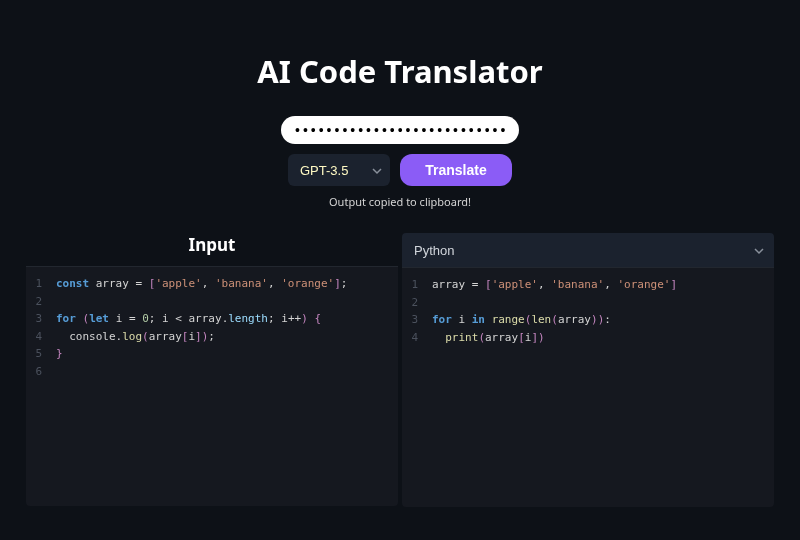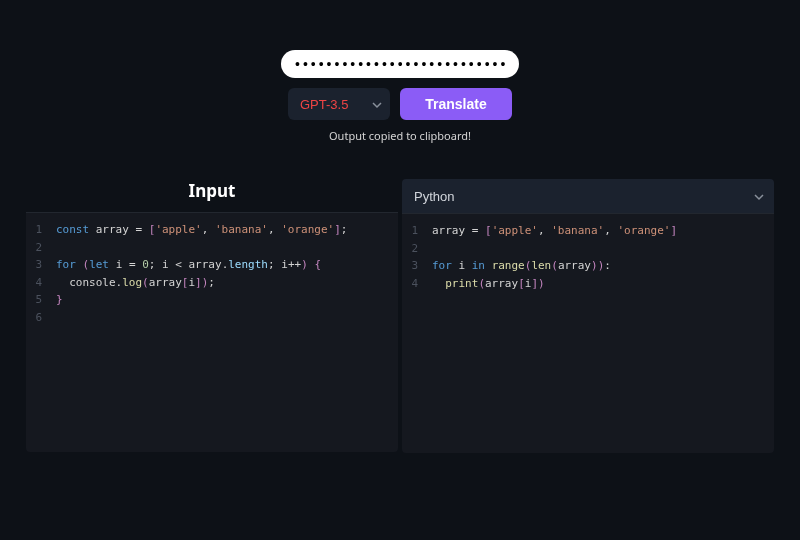--- a/index.html
+++ b/index.html
@@ -37,21 +37,21 @@
     }
     .controls-row {
       display: flex;
       gap: 10px;
       margin-bottom: 8px;
     }
     .model-select {
       width: 102px;
       height: 32px;
       background: #1b222e;
-      color: #ef4444;
+      color: #fef9c3;
       border: none;
       border-radius: 6px;
       padding: 0 24px 0 12px;
       font-size: 13px;
       appearance: none;
     }
     .select-wrap { position: relative; display: inline-block; }
     .select-wrap .chev {
       position: absolute;
       right: 8px;
@@ -59,29 +59,29 @@
       transform: translateY(-50%);
       pointer-events: none;
       color: #89909b;
     }
     .translate-btn {
       width: 112px;
       height: 32px;
       background: #8b5cf6;
       color: #ffffff;
       border: none;
-      border-radius: 6px;
+      border-radius: 12px;
       font-size: 14px;
       font-weight: 700;
       cursor: pointer;
     }
     .status-text {
       font-size: 11px;
       color: #d4d4d4;
-      margin-bottom: 36px;
+      margin-bottom: 24px;
     }
     .panels {
       display: flex;
       gap: 4px;
       width: 100%;
       padding: 0 26px;
     }
     .panel {
       flex: 1;
       display: flex;
@@ -139,34 +139,35 @@
       color: #4b515d;
       padding-right: 8px;
       user-select: none;
     }
     .line-content {
       flex: 1;
       white-space: pre;
       color: #d4d4d4;
       padding-left: 6px;
     }
-    .tok-kw { color: #569cd6; }
+    .tok-kw { color: #569cd6; font-weight: bold; }
     .tok-var { color: #d4d4d4; }
     .tok-op { color: #d4d4d4; }
     .tok-punc { color: #d4d4d4; }
     .tok-str { color: #ce9178; }
     .tok-num { color: #b5cea8; }
     .tok-fn { color: #dcdcaa; }
     .tok-prop { color: #9cdcfe; }
     .tok-paren { color: #c586c0; }
   </style>
 </head>
 <body>
 
 <div class="container">
+  <h1 class="title">AI Code Translator</h1>
 
   <input type="password" class="api-key-input" value="•••••••••••••••••••••••••••••" style="">
 
   <div class="controls-row">
     <div class="select-wrap">
       <select class="model-select">
         <option>GPT-3.5</option>
       </select>
       <span class="chev">
         <svg width="10" height="10" viewBox="0 0 10 10">

